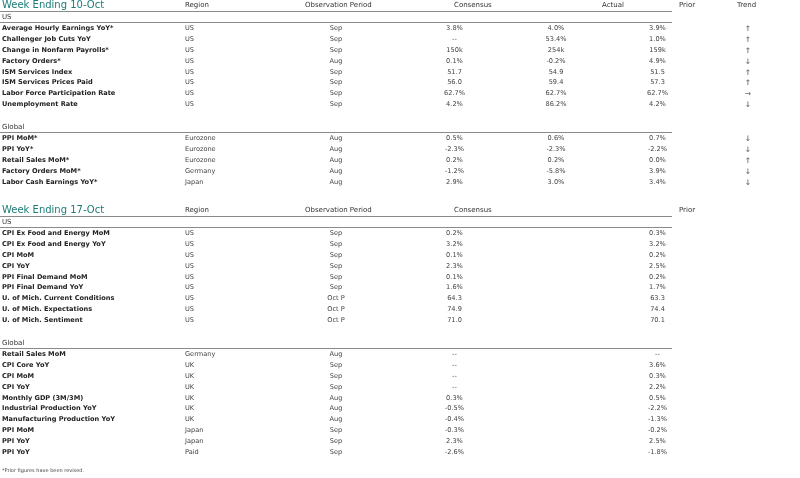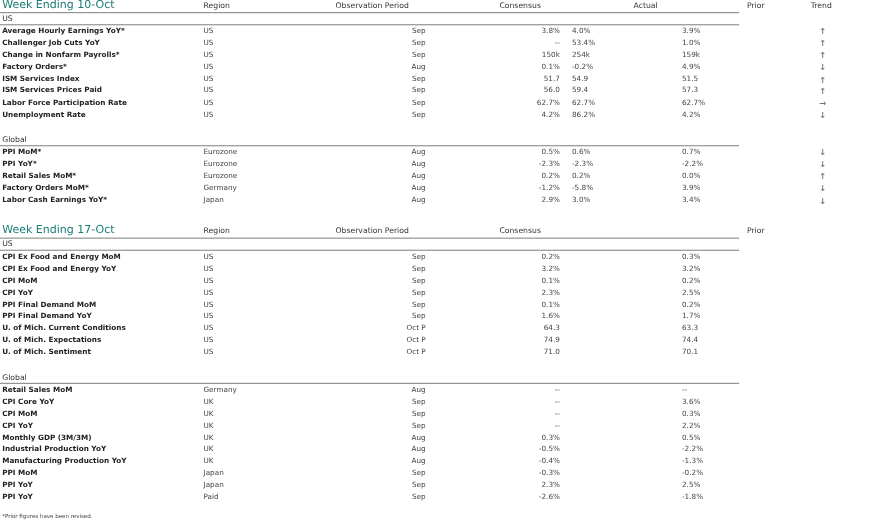--- a/index.html
+++ b/index.html
@@ -11,38 +11,38 @@
     .section { position: absolute; left: 0; width: 672px; }
     .hdr { position: relative; height: 12px; border-bottom: 1.5px solid #8a8a8a; }
     .hdr .title { position: absolute; left: 2px; top: -1px; font-size: 10px; color: #1a7c76; white-space: nowrap; }
     .hdr .col { position: absolute; top: 1px; font-size: 7px; color: #333; white-space: nowrap; }
     .grp { position: relative; height: 11px; border-bottom: 1.5px solid #8a8a8a; }
     .grp span { position: absolute; left: 2px; top: 1px; font-size: 7px; color: #333; }
     .row { position: relative; height: 10.9px; }
     .row span { position: absolute; top: 1px; font-size: 6.6px; white-space: nowrap; }
     .c-name { left: 2px; font-weight: bold; color: #222; }
     .c-region { left: 185px; color: #444; }
-    .c-period { left: 317px; width: 70px; text-align: right; color: #444; }
-    .c-cons { left: 440px; width: 69px; text-align: right; color: #444; }
-    .c-actual { left: 520px; width: 72px; text-align: left; color: #444; }
-    .c-prior { left: 620px; width: 75px; text-align: left; color: #444; }
+    .c-period { left: 301px; width: 70px; text-align: center; color: #444; }
+    .c-cons { left: 420px; width: 69px; text-align: center; color: #444; }
+    .c-actual { left: 520px; width: 72px; text-align: center; color: #444; }
+    .c-prior { left: 620px; width: 75px; text-align: center; color: #444; }
     .c-trend { left: 740px; width: 16px; text-align: center; color: #777; font-weight: bold; font-size: 7.5px !important; }
     .spacer { height: 12px; }
     .footnote { position: absolute; left: 2px; top: 467px; font-size: 5px; color: #444; }
   </style>
 </head>
 <body>
 
 <div class="section" style="top:0px;">
   <div class="hdr">
     <span class="title">Week Ending 10-Oct</span>
     <span class="col" style="left:185px">Region</span>
     <span class="col" style="left:305px">Observation Period</span>
     <span class="col" style="left:454px">Consensus</span>
-    <span class="col" style="left:576px">Actual</span>
+    <span class="col" style="left:602px">Actual</span>
     <span class="col" style="left:679px">Prior</span>
     <span class="col" style="left:737px">Trend</span>
   </div>
   <div class="grp">
       <span>US</span>
     </div>
   <div id="w1us">
       <div class="row">
         <span class="c-name">Average Hourly Earnings YoY*</span>
         <span class="c-region">US</span>

